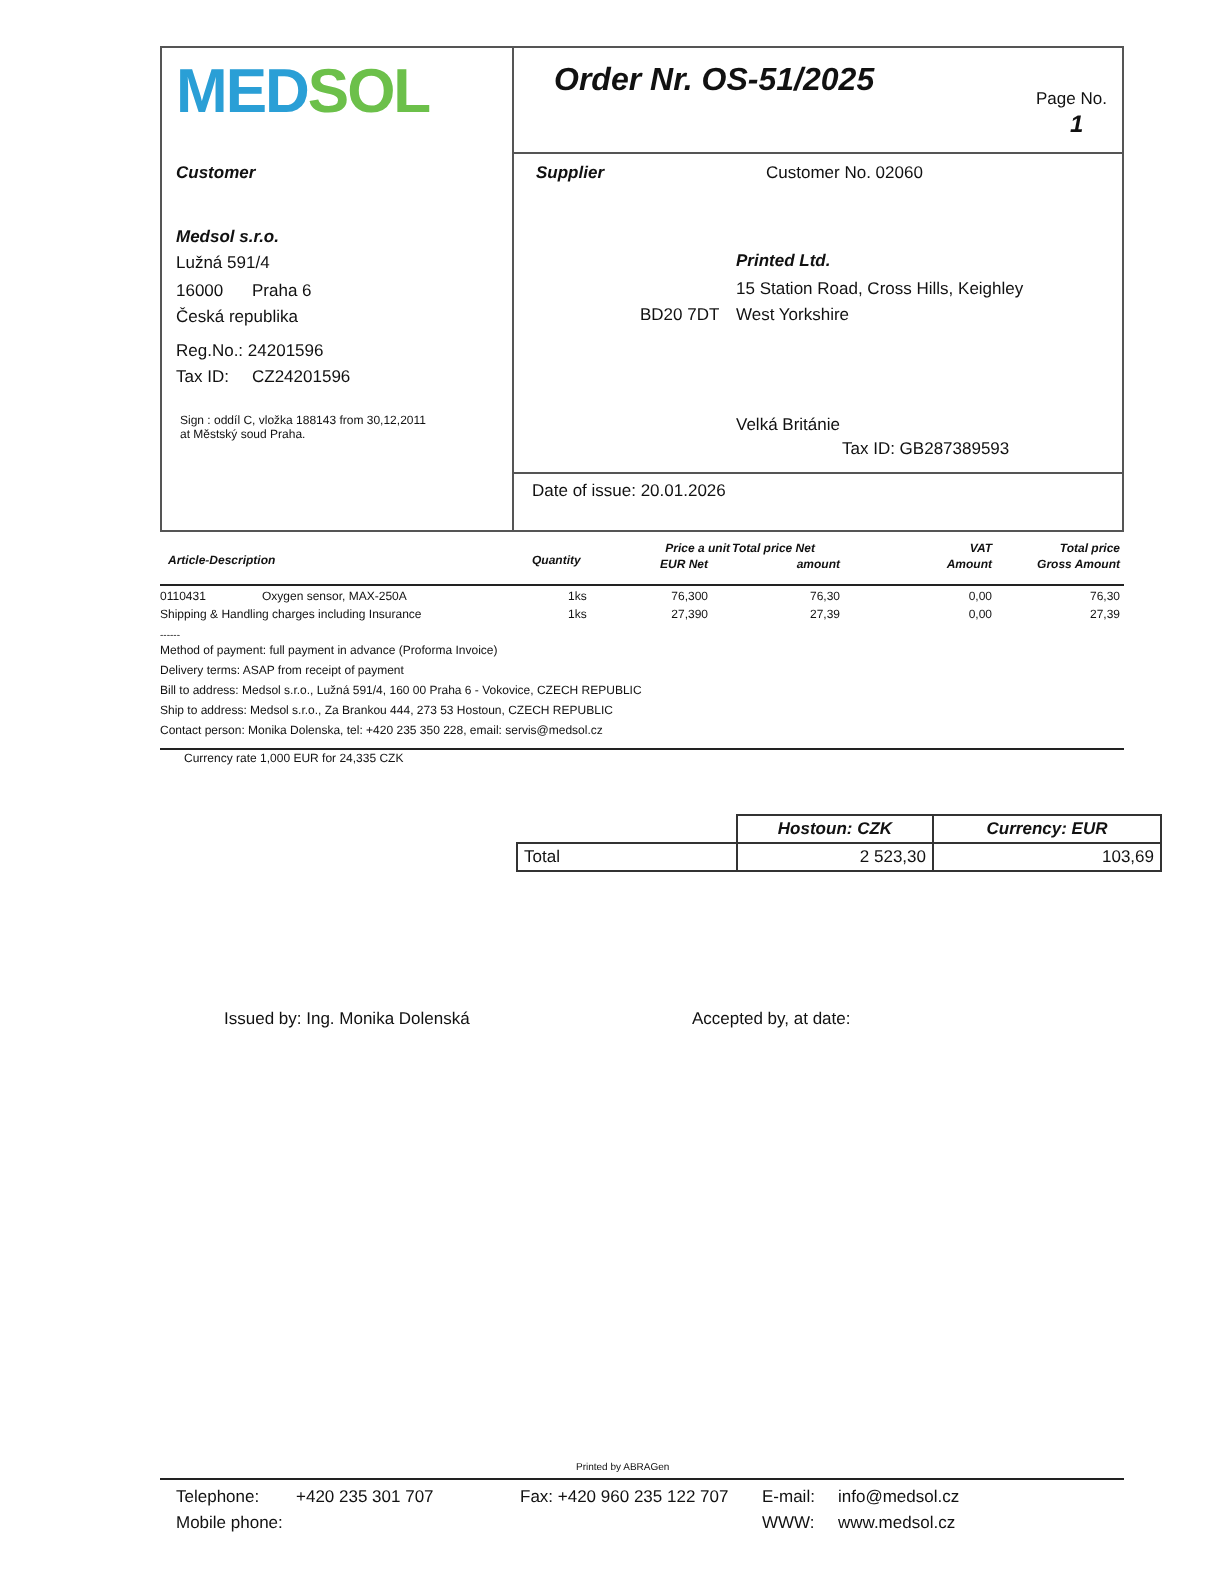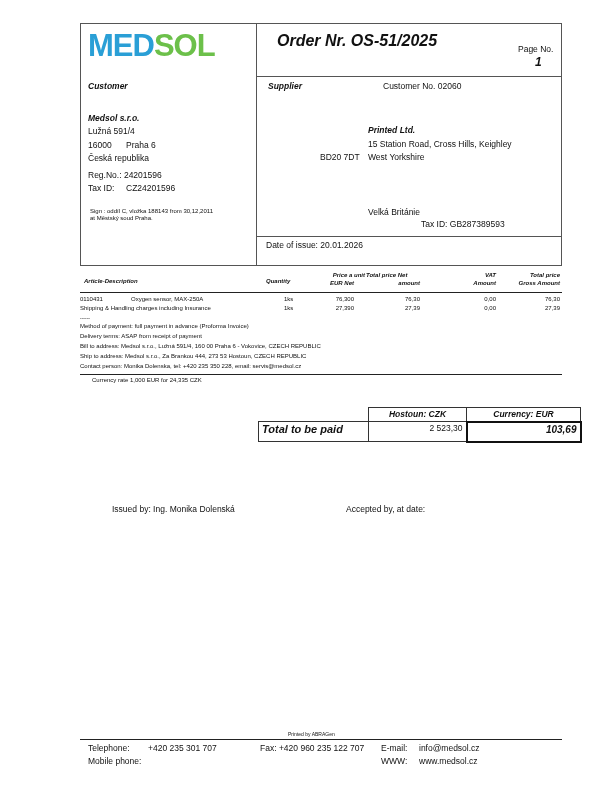--- a/index.html
+++ b/index.html
@@ -98,23 +98,23 @@
 <div class="abs t6" style="left:92px; top:377px;">Currency rate 1,000 EUR for 24,335 CZK</div>
 
 <table class="tot-table">
   <tbody>
       <tr>
     <td class="noborder" style="width:110px;"></td>
     <td class="b" style="width:98px; text-align:center;">Hostoun: CZK</td>
     <td class="b" style="width:114px; text-align:center;">Currency: EUR</td>
   </tr>
   <tr>
-    <td class="b" style="font-size:11px; height:20px;">Total to be paid</td>
+    <td>Total</td>
     <td class="r">2 523,30</td>
-    <td class="r b" style="border:2.5px solid #111; font-size:10px;">103,69</td>
+    <td class="r">103,69</td>
   </tr>
 </tbody>
   </table>
 
 <div class="abs t8" style="left:112px; top:504px;">Issued by: Ing. Monika Dolenská</div>
 <div class="abs t8" style="left:346px; top:504px;">Accepted by, at date:</div>
 
 <div class="abs t5" style="left:288px; top:731px;">Printed by ABRAGen</div>
 <div class="hline" style="left:80px; top:739px; width:482px; border-color:#222;"></div>
 <div class="abs t8" style="left:88px; top:743px;">Telephone:</div>

